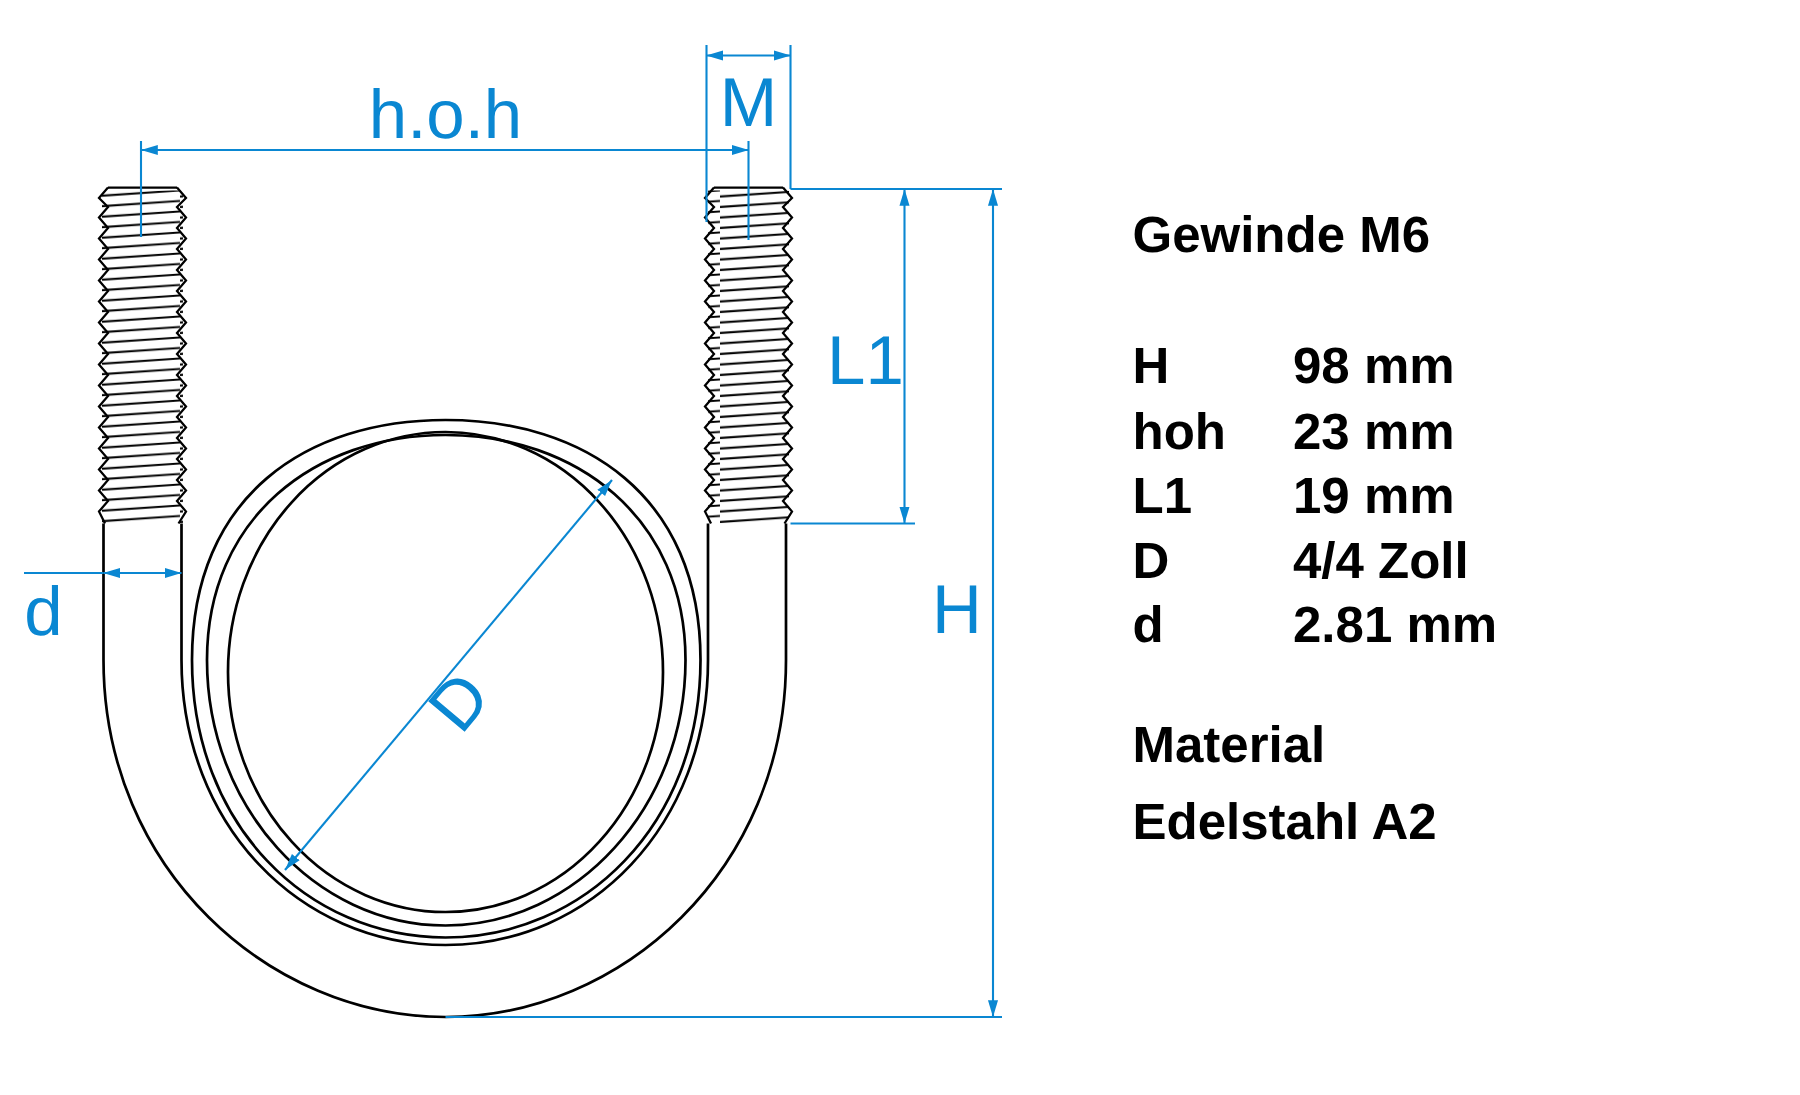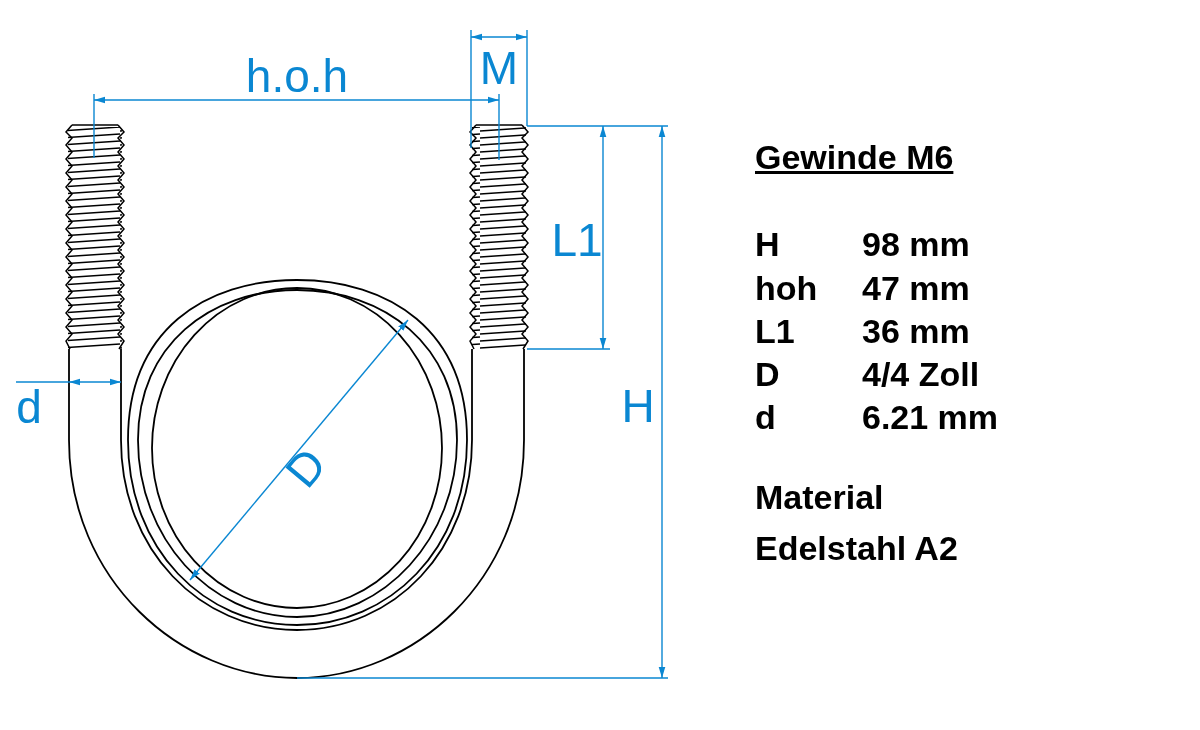--- a/index.html
+++ b/index.html
@@ -2,21 +2,21 @@
 <html><head>
 <meta charset="utf-8">
 <style>
   html, body { margin: 0; padding: 0; background: #ffffff; }
   body { width: 1200px; height: 730px; position: relative; overflow: hidden;
          font-family: "Liberation Sans", sans-serif; }
   #drawing { position: absolute; left: 0; top: 0; width: 700px; height: 730px; }
   .dim-label { fill: #0a87d2; font-family: "Liberation Sans", sans-serif; }
   .specs { position: absolute; left: 755px; top: 0; color: #000;
            font-family: "Liberation Sans", sans-serif; font-weight: bold; font-size: 34px; }
-  .specs .title { position: absolute; top: 138px; left: 0; white-space: nowrap; text-decoration: underline; }
+  .specs .title { position: absolute; top: 138px; left: 0; white-space: nowrap; }
   .specs .row { position: absolute; left: 0; white-space: nowrap; height: 44px; }
   .specs .row .k { position: absolute; left: 0; }
   .specs .row .v { position: absolute; left: 107px; }
   .specs .mat { position: absolute; left: 0; white-space: nowrap; }
 </style>
 </head>
 <body>
 
 <svg id="drawing" viewBox="0 0 700 730" xmlns="http://www.w3.org/2000/svg">
   <defs>
@@ -87,30 +87,30 @@
 
 <div class="specs">
   <div class="title">Gewinde M6</div>
 
   <div class="row" style="top:225px">
     <span class="k">H</span>
     <span class="v">98 mm</span>
   </div>
   <div class="row" style="top:269px">
     <span class="k">hoh</span>
-    <span class="v">47 mm</span>
+    <span class="v">23 mm</span>
   </div>
   <div class="row" style="top:312px">
     <span class="k">L1</span>
-    <span class="v">36 mm</span>
+    <span class="v">19 mm</span>
   </div>
   <div class="row" style="top:355px">
     <span class="k">D</span>
     <span class="v">4/4 Zoll</span>
   </div>
   <div class="row" style="top:398px">
     <span class="k">d</span>
-    <span class="v">6.21 mm</span>
+    <span class="v">2.81 mm</span>
   </div>
 
   <div class="mat" style="top:478px">Material</div>
   <div class="mat" style="top:529px">Edelstahl A2</div>
 </div>
 
 </body></html>

